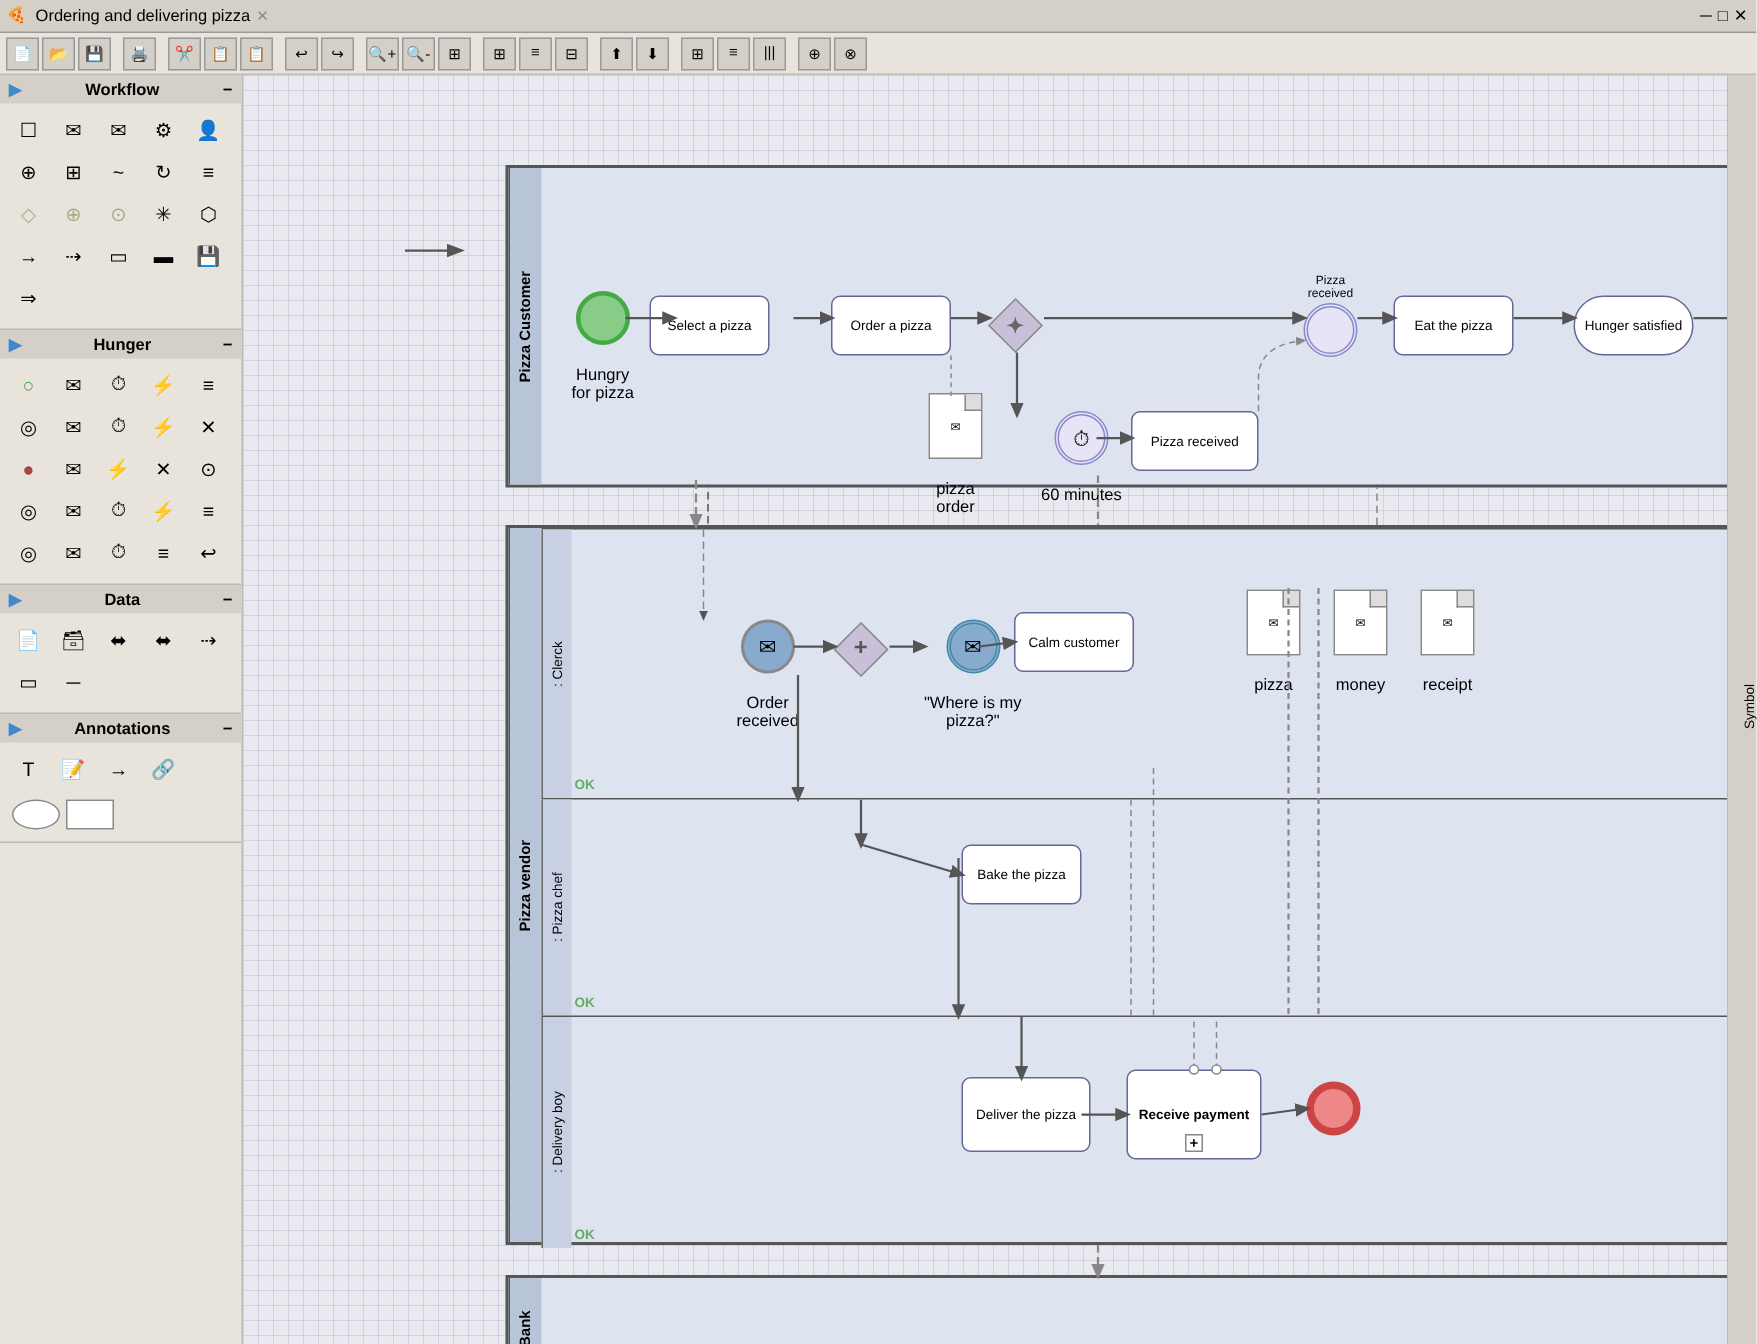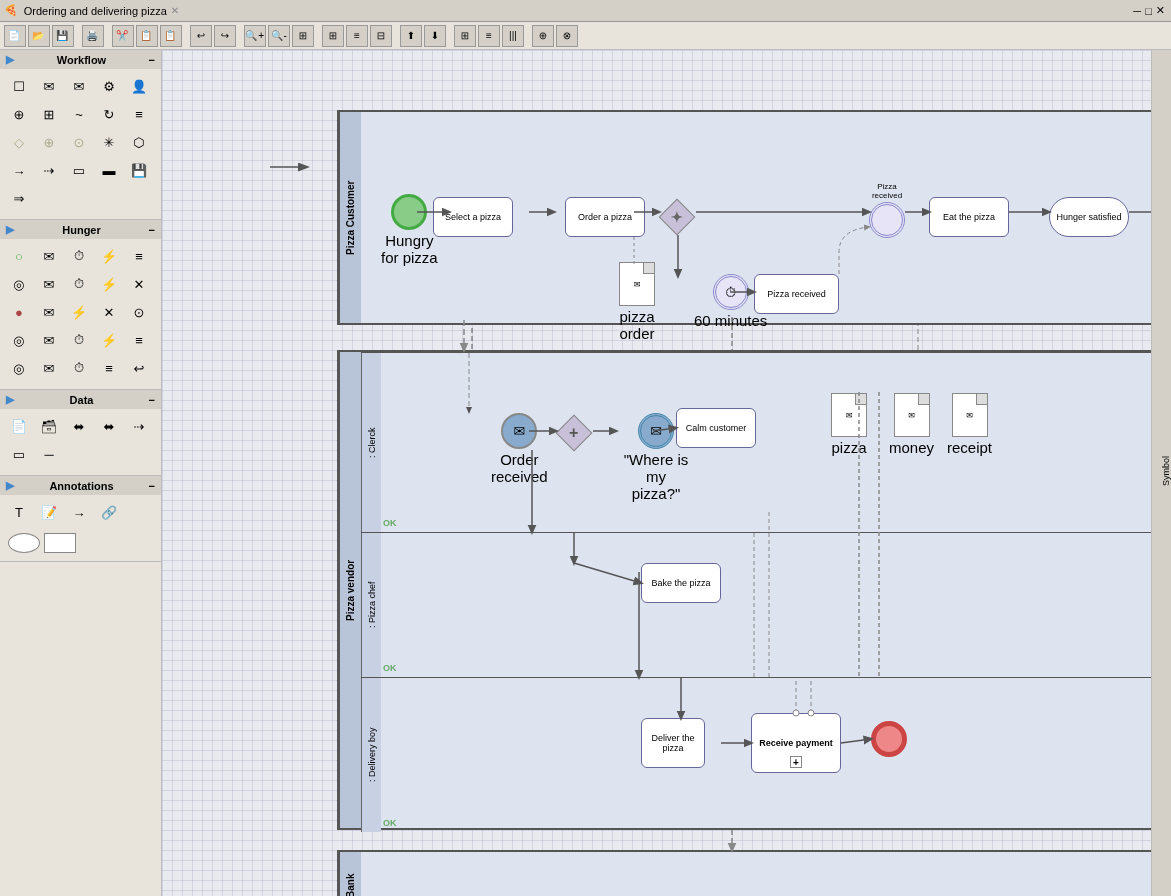--- a/index.html
+++ b/index.html
@@ -164,22 +164,22 @@
     
     .bpmn-elem {
       position: absolute;
       display: flex;
       flex-direction: column;
       align-items: center;
       cursor: move;
     }
     .bpmn-label {
       text-align: center;
-      font-size: 15px;
-      margin-top: 2px;
+      font-size: 11px;
+      margin-top: 14px;
       max-width: 80px;
     }
 
     
     .start-event {
       width: 36px; height: 36px;
       border-radius: 50%;
       border: 3px solid #4a4;
       background: #8c8;
       display: flex; align-items: center; justify-content: center;
@@ -500,21 +500,21 @@
           <div class="start-event"></div>
           <div class="bpmn-label">Hungry<br>for pizza</div>
         </div>
 
         <div class="bpmn-elem" style="left:94px; top:85px;">
           <div class="task" style="width:80px; height:40px;">
             <span>Select a pizza</span>
           </div>
         </div>
 
-        <div class="bpmn-elem" style="left:226px; top:85px;">
+        <div class="bpmn-elem" style="left:215px; top:85px;">
           <div class="task" style="width:80px; height:40px;">
             <span>Order a pizza</span>
           </div>
         </div>
 
         <div class="bpmn-elem" style="left:280px; top:150px;">
           <div class="artifact">
             ✉
           </div>
           <div class="bpmn-label">pizza<br>order</div>
@@ -689,21 +689,21 @@
           </div>
         </div>
 
         <div class="lane" style="top:325px; height:155px;">
           <div class="lane-label">
             <span>: Delivery boy</span>
           </div>
           <div class="lane-content">
 
             <div class="bpmn-elem" style="left:260px; top:40px;">
-              <div class="task" style="width:64px; height:50px;">
+              <div class="task" style="width:86px; height:50px;">
                 <span>Deliver the
 pizza</span>
               </div>
             </div>
 
             <div class="bpmn-elem" style="left:370px; top:35px;">
               <div class="task" style="width:90px; height:60px; position:relative; font-weight:bold;">
                 <span>Receive
 payment</span>
                 <div style="position:absolute; bottom:4px; width:12px; height:12px; border:1px solid #888; display:flex; align-items:center; justify-content:center; font-size:10px; background:white;">+</div>

